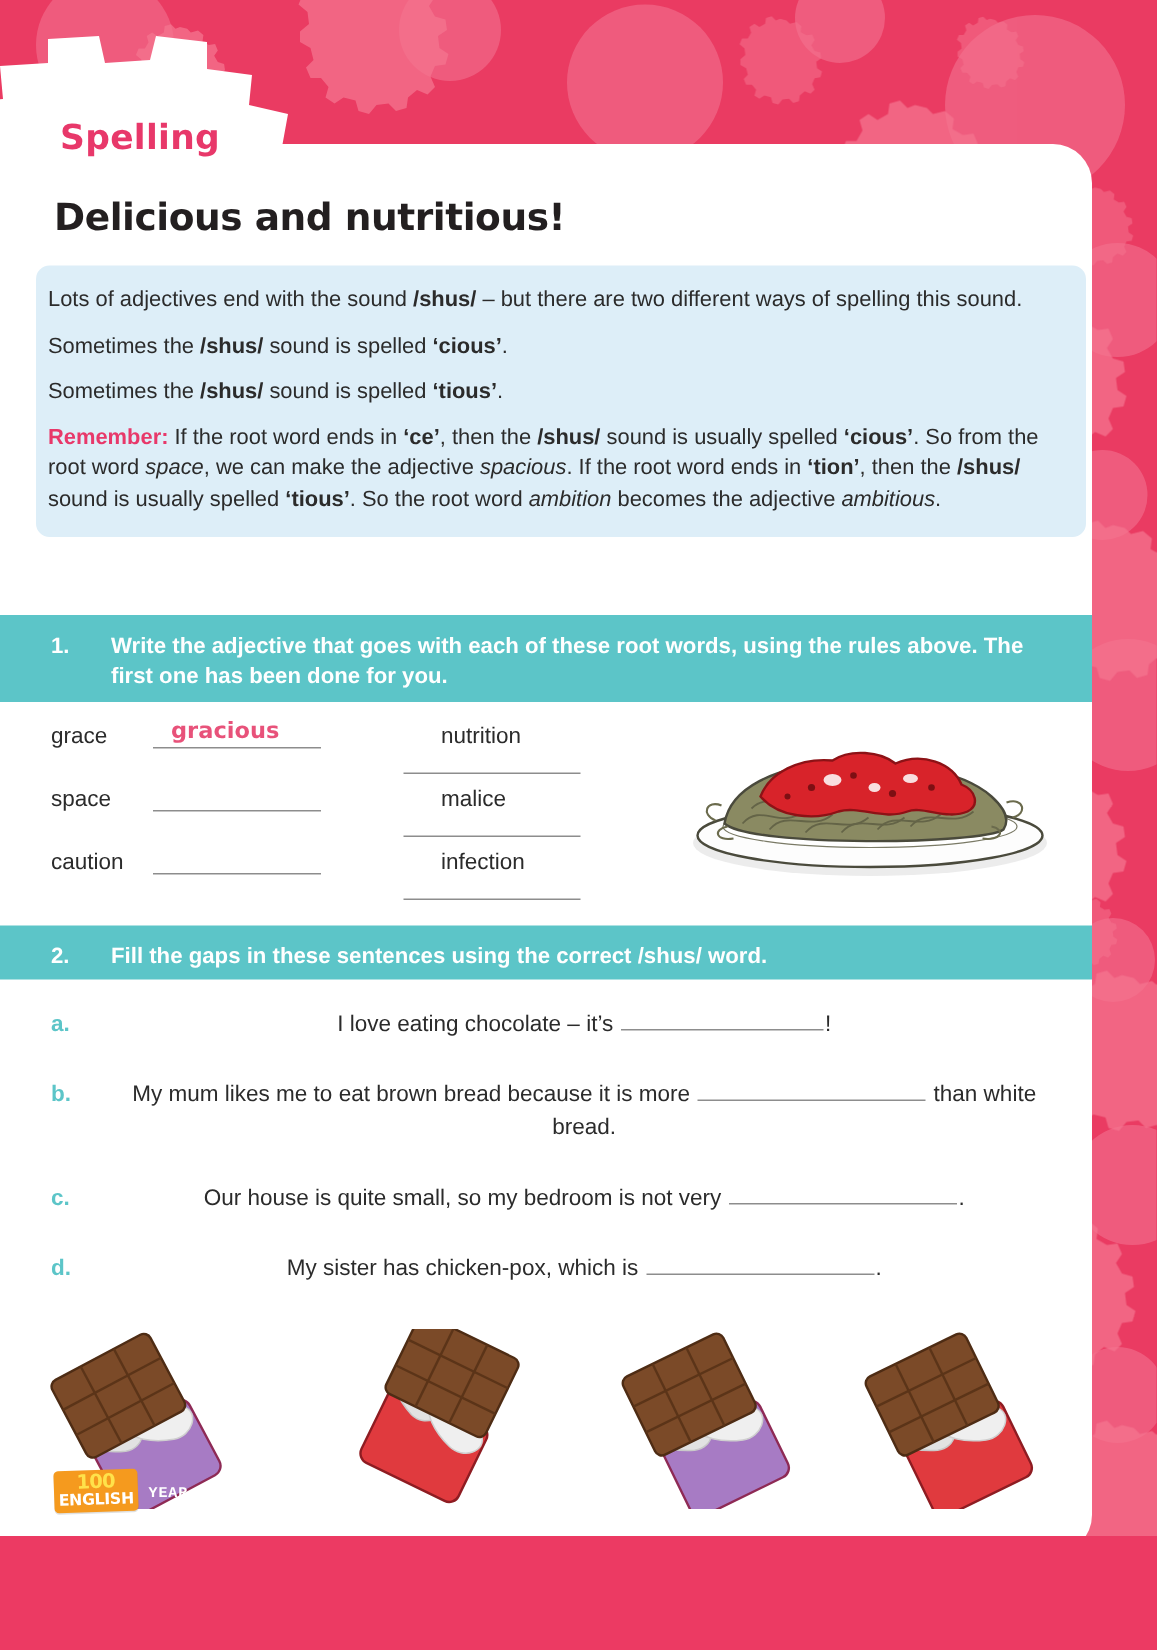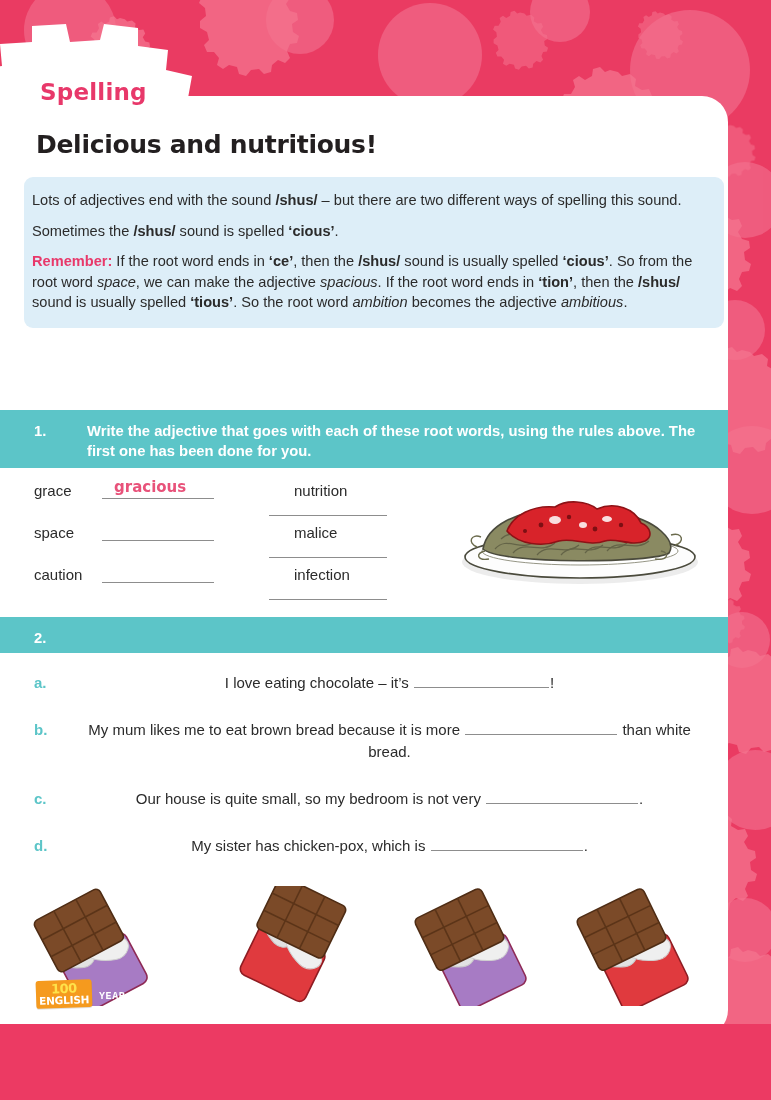--- a/index.html
+++ b/index.html
@@ -99,21 +99,21 @@
     line-height: 20px;
     padding: 11px 30px 12px 34px;
   }
   .qbar .qnum {
     position: absolute;
     left: 34px;
     top: 11px;
   }
   .qbar .qtext {
     display: block;
-    margin-left: 53px;
+    margin-left: 40px;
   }
   #qbar-1 { top: 410px; height: 58px; }
   #qbar-2 { top: 617px; height: 36px; }
 
   
   #word-grid {
     position: absolute;
     left: 34px;
     top: 482px;
     width: 430px;
@@ -332,20 +332,21 @@
       <path fill="#ffffff" d="M0,80 L30,80 L30,160 L0,160 Z"></path>
     </svg>
     <div id="subject-label">Spelling</div>
   </div>
 
   <div id="page-title">Delicious and nutritious!</div>
 
   <div id="info-box">
     <p><span>Lots of adjectives end with the sound </span><b>/shus/</b><span> – but there are two different ways of spelling this sound.</span></p>
     <p><span>Sometimes the </span><b>/shus/</b><span> sound is spelled </span><b>‘cious’</b><span>.</span></p>
+    <p><span>Sometimes the </span><b>/shus/</b><span> sound is spelled </span><b>‘tious’</b><span>.</span></p>
     <p><span class="remember">Remember:</span><span> If the root word ends in </span><b>‘ce’</b><span>, then the </span><b>/shus/</b><span> sound is usually spelled </span><b>‘cious’</b><span>. So from the root word </span><i>space</i><span>, we can make the adjective </span><i>spacious</i><span>. If the root word ends in </span><b>‘tion’</b><span>, then the </span><b>/shus/</b><span> sound is usually spelled </span><b>‘tious’</b><span>. So the root word </span><i>ambition</i><span> becomes the adjective </span><i>ambitious</i><span>.</span></p>
   </div>
 
   <div class="qbar" id="qbar-1">
     <span class="qnum">1.</span>
     <span class="qtext">Write the adjective that goes with each of these root words, using the rules above. The first one has been done for you.</span>
   </div>
 
   <div id="word-grid">
     <div class="word-row">
@@ -429,20 +430,21 @@
         <circle cx="114" cy="30" r="2.2"></circle>
         <circle cx="140" cy="42" r="2.4"></circle>
         <circle cx="166" cy="38" r="2.2"></circle>
         <circle cx="70" cy="44" r="2"></circle>
       </g>
     </svg>
   </div>
 
   <div class="qbar" id="qbar-2">
     <span class="qnum">2.</span>
+    <span class="qtext">Fill the gaps in these sentences using the correct /shus/ word.</span>
   </div>
 
   <div id="sentences">
     <div class="sentence">
       <span class="slabel">a.</span>
       <span class="stext"><span>I love eating chocolate – it’s </span><span class="gap g1"></span><span>!</span></span>
     </div>
     <div class="sentence">
       <span class="slabel">b.</span>
       <span class="stext"><span>My mum likes me to eat brown bread because it is more </span><span class="gap g2"></span><span> than white bread.</span></span>

